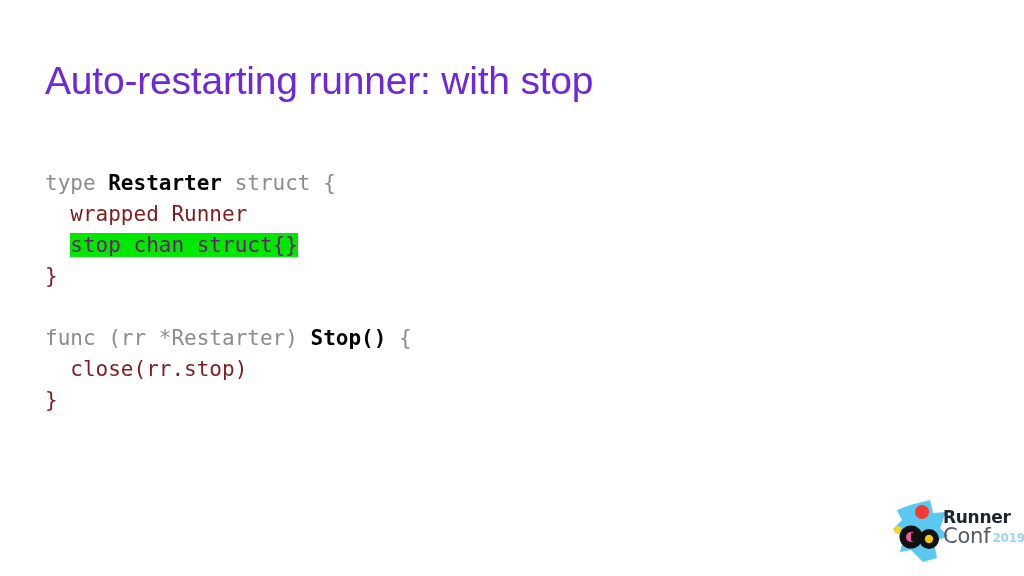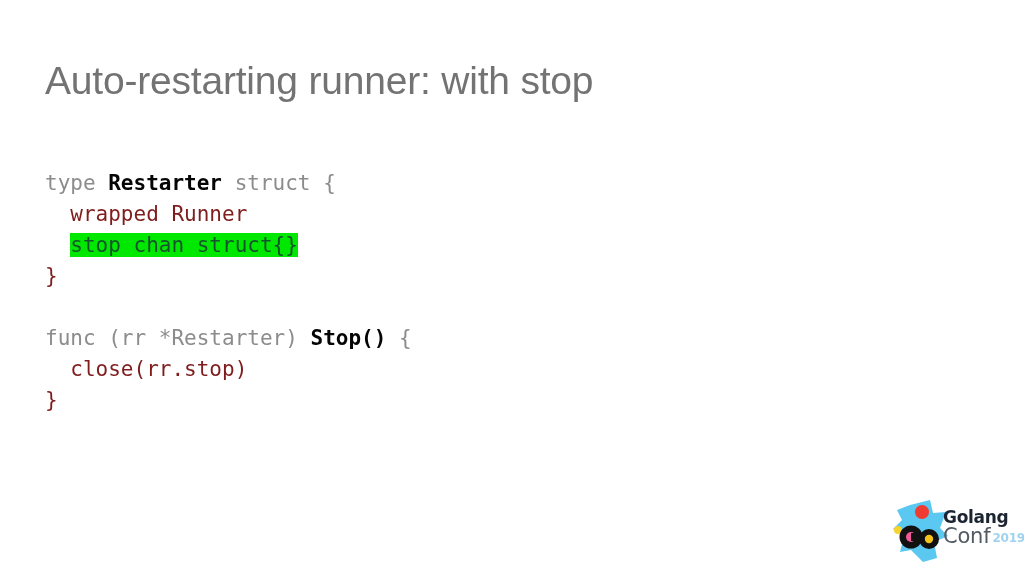--- a/index.html
+++ b/index.html
@@ -24,21 +24,21 @@
 
   
   .slide-title {
     position: absolute;
     left: 45px;
     top: 58px;
     font-family: "Liberation Sans Narrow", "Liberation Sans", sans-serif;
     font-size: 39px;
     font-weight: 400;
     line-height: 46px;
-    color: #737373;
+    color: #6d28d9;
     letter-spacing: -0.2px;
     white-space: nowrap;
   }
 
   
   .code-block {
     position: absolute;
     left: 45px;
     top: 168px;
     font-family: "DejaVu Sans Mono", "Liberation Mono", monospace;
@@ -53,21 +53,21 @@
     white-space: pre;
   }
   .code-line.blank {
     height: 31px;
   }
 
   
   .tok-kw      { color: #8c8c8c; }           
   .tok-plain   { color: #7f1d1d; }           
   .tok-bold    { color: #050505; font-weight: 700; }
-  .tok-hl      { background: #00e800; color: #14532d; }
+  .tok-hl      { background: #00e800; color: #701a75; }
 
   
   .logo {
     position: absolute;
     left: 893px;
     top: 500px;
     width: 118px;
     height: 62px;
   }
   .logo-mark {
@@ -139,21 +139,21 @@
           <circle cx="18" cy="37" r="5" fill="#f05a9b"></circle>
           <rect x="18" y="33" width="13" height="8" fill="#111111"></rect>
 
           <circle cx="36" cy="39" r="10" fill="#111111"></circle>
           <circle cx="36" cy="39" r="4.2" fill="#f6c21c"></circle>
         </g>
       </svg>
     </div>
 
     <div class="logo-text">
-      <div class="logo-golang">Golang</div>
+      <div class="logo-golang">Runner</div>
       <div class="logo-confrow">
         <span class="logo-conf">Conf</span><span class="logo-year">2019</span>
       </div>
     </div>
 
   </div>
 
 </div>
 
 </body></html>

